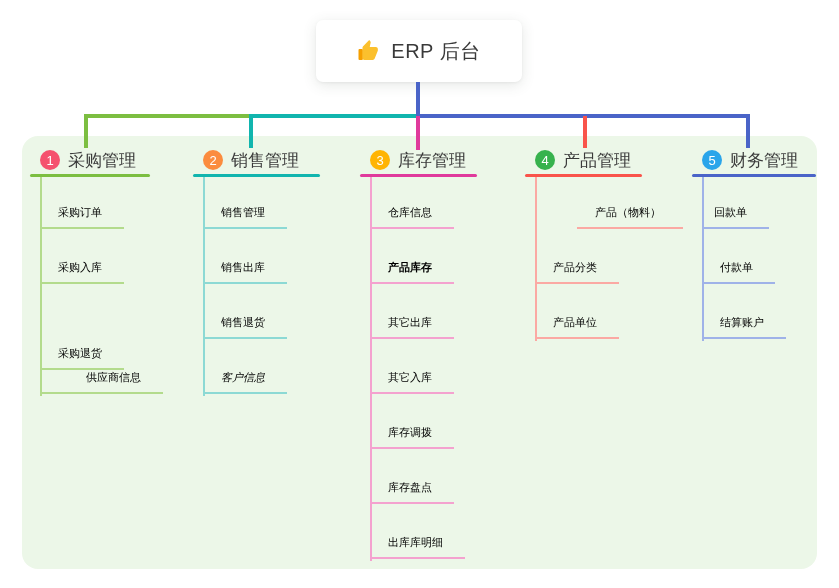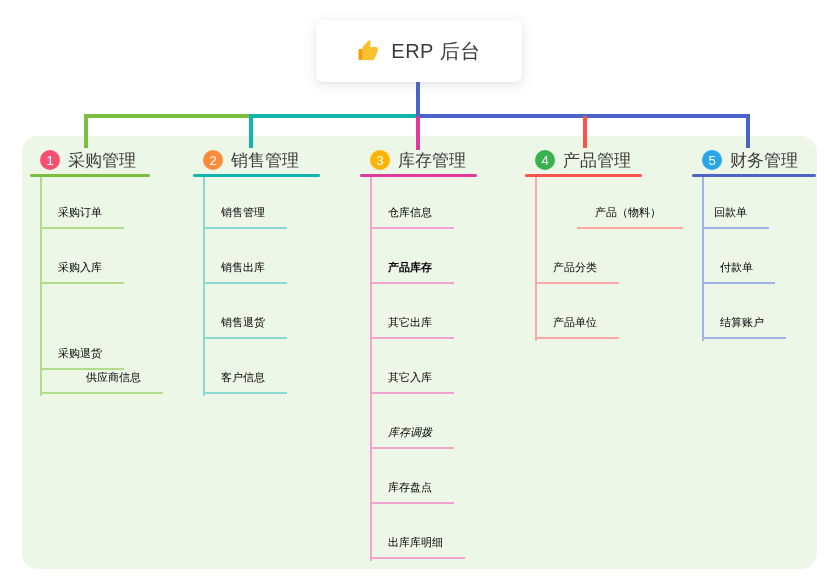--- a/index.html
+++ b/index.html
@@ -83,32 +83,32 @@
       <div class="child" style="left: 40px; top: 364px; border-bottom-color: rgb(179, 219, 140); padding-left: 46px;">供应商信息</div>
       <div class="branch-header" style="left: 203px; top: 148px;">
         <div class="badge" style="background: rgb(251, 140, 62);">2</div>
         <div>销售管理</div>
       </div>
       <div class="hline" style="left: 193px; width: 127px; background: rgb(17, 181, 174);"></div>
       <div class="vline" style="left: 203px; top: 177px; height: 219px; background: rgb(140, 217, 212);"></div>
       <div class="child" style="left: 203px; top: 199px; border-bottom-color: rgb(140, 217, 212);">销售管理</div>
       <div class="child" style="left: 203px; top: 254px; border-bottom-color: rgb(140, 217, 212);">销售出库</div>
       <div class="child" style="left: 203px; top: 309px; border-bottom-color: rgb(140, 217, 212);">销售退货</div>
-      <div class="child" style="left: 203px; top: 364px; border-bottom-color: rgb(140, 217, 212);">客户信息</div>
+      <div class="child" style="left: 203px; top: 364px; border-bottom-color: rgb(140, 217, 212); font-style: italic;">客户信息</div>
       <div class="branch-header" style="left: 370px; top: 148px;">
         <div class="badge" style="background: rgb(255, 180, 3);">3</div>
         <div>库存管理</div>
       </div>
       <div class="hline" style="left: 360px; width: 117px; background: rgb(224, 58, 156);"></div>
       <div class="vline" style="left: 370px; top: 177px; height: 384px; background: rgb(244, 162, 207);"></div>
       <div class="child" style="left: 370px; top: 199px; border-bottom-color: rgb(244, 162, 207);">仓库信息</div>
       <div class="child" style="left: 370px; top: 254px; border-bottom-color: rgb(244, 162, 207); font-weight: bold;">产品库存</div>
       <div class="child" style="left: 370px; top: 309px; border-bottom-color: rgb(244, 162, 207);">其它出库</div>
       <div class="child" style="left: 370px; top: 364px; border-bottom-color: rgb(244, 162, 207);">其它入库</div>
-      <div class="child" style="left: 370px; top: 419px; border-bottom-color: rgb(244, 162, 207); font-style: italic;">库存调拨</div>
+      <div class="child" style="left: 370px; top: 419px; border-bottom-color: rgb(244, 162, 207);">库存调拨</div>
       <div class="child" style="left: 370px; top: 474px; border-bottom-color: rgb(244, 162, 207);">库存盘点</div>
       <div class="child" style="left: 370px; top: 529px; border-bottom-color: rgb(244, 162, 207);">出库库明细</div>
       <div class="branch-header" style="left: 535px; top: 148px;">
         <div class="badge" style="background: rgb(55, 178, 77);">4</div>
         <div>产品管理</div>
       </div>
       <div class="hline" style="left: 525px; width: 117px; background: rgb(249, 84, 75);"></div>
       <div class="vline" style="left: 535px; top: 177px; height: 164px; background: rgb(251, 169, 163);"></div>
       <div class="child" style="left: 535px; top: 199px; border-bottom-color: rgb(251, 169, 163); margin-left: 42px;">产品（物料）</div>
       <div class="child" style="left: 535px; top: 254px; border-bottom-color: rgb(251, 169, 163);">产品分类</div>

